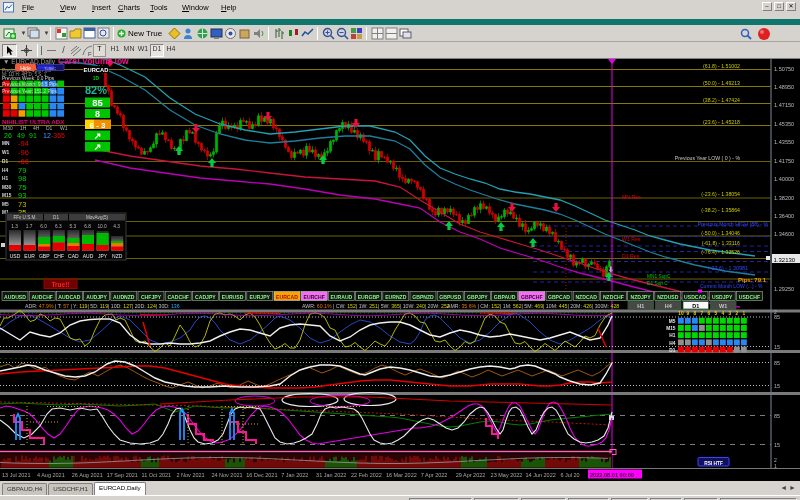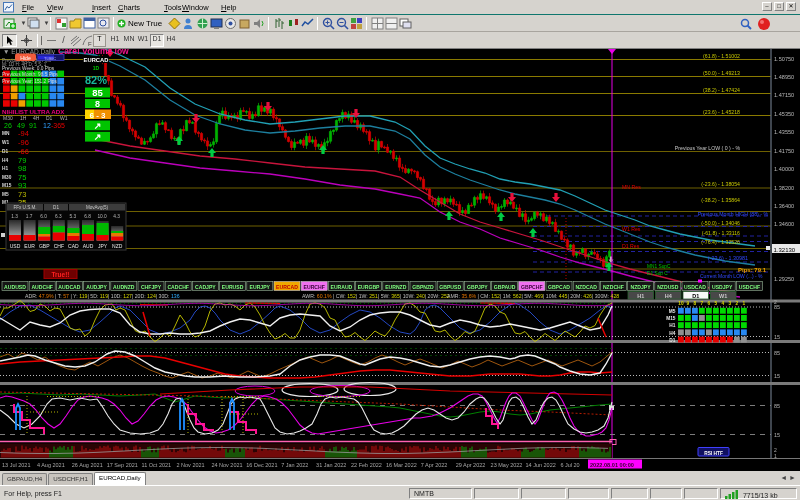--- a/index.html
+++ b/index.html
@@ -1,15 +1,15 @@
 <!DOCTYPE html>
 <html><head><meta charset="utf-8"><style>
 *{margin:0;padding:0;box-sizing:border-box}
 body{width:800px;height:500px;font-family:"Liberation Sans",sans-serif;background:#d6d3ce;overflow:hidden}
-.menubar{height:15px;display:flex;align-items:center;font-size:7.5px;color:#000;position:relative;border-bottom:1px solid #0f766e}
+.menubar{height:25px;display:flex;align-items:center;font-size:7.5px;color:#000;position:relative;border-bottom:6px solid #0f766e}
 .menubar span.mi{position:absolute;top:3px}
 .winbtns{position:absolute;right:4px;top:2px;display:flex;gap:2px}
 .winbtns div{width:10px;height:9px;background:#d6d3ce;border:1px solid;border-color:#fff #808080 #808080 #fff;font-size:6px;line-height:7px;text-align:center;color:#000}
 .tb{position:relative;background:#d6d3ce}
 .tb1{height:17px;border-bottom:1px solid #a8a49e}
 .tb2{height:17px;border-bottom:1px solid #808080}
 .ic{position:absolute;top:2px;width:13px;height:13px;font-size:9px;line-height:13px;text-align:center}
 .sep{position:absolute;top:2px;width:1px;height:13px;background:#9a968e;border-right:1px solid #fff}
 .btn{position:absolute;top:2px;height:13px;font-size:7px;color:#333;text-align:center;border:1px solid transparent}
 .pressed{background:#e8e6e2;border:1px solid;border-color:#808080 #fff #fff #808080}
@@ -19,24 +19,24 @@
 .tab.act{background:#fff;color:#000;height:13px}
 .status{height:15px;background:#d6d3ce;border-top:1px solid #fff;position:relative;font-size:7px;color:#222}
 .panel{position:absolute;top:2px;bottom:1px;border:1px solid;border-color:#808080 #fff #fff #808080;padding:1px 4px;font-size:7px}
 </style></head><body>
 <div class="menubar">
  <svg width="12" height="11" style="position:absolute;left:3px;top:2px">
       <rect x="0.5" y="0.5" width="10" height="9.5" fill="#f0f4fa" stroke="#4878b8"></rect>
       <path d="M2,8 L4,4.5 L6,6 L9,2.5" stroke="#3060a0" fill="none"></path>
     </svg>
  <span class="mi" style="left:22px"><u>F</u>ile</span>
-    <span class="mi" style="left:47px"><u>V</u>iew</span>
+    <span class="mi" style="left:60px"><u>V</u>iew</span>
     <span class="mi" style="left:92px"><u>I</u>nsert</span>
     <span class="mi" style="left:118px"><u>C</u>harts</span>
-    <span class="mi" style="left:164px"><u>T</u>ools</span>
+    <span class="mi" style="left:150px"><u>T</u>ools</span>
     <span class="mi" style="left:182px"><u>W</u>indow</span>
     <span class="mi" style="left:221px"><u>H</u>elp</span>
  <div class="winbtns">
       <div>‒</div>
       <div>□</div>
       <div>✕</div>
     </div>
 </div>
 <div class="tb tb1">
  <svg class="ic" style="left:3px" viewBox="0 0 13 13">

